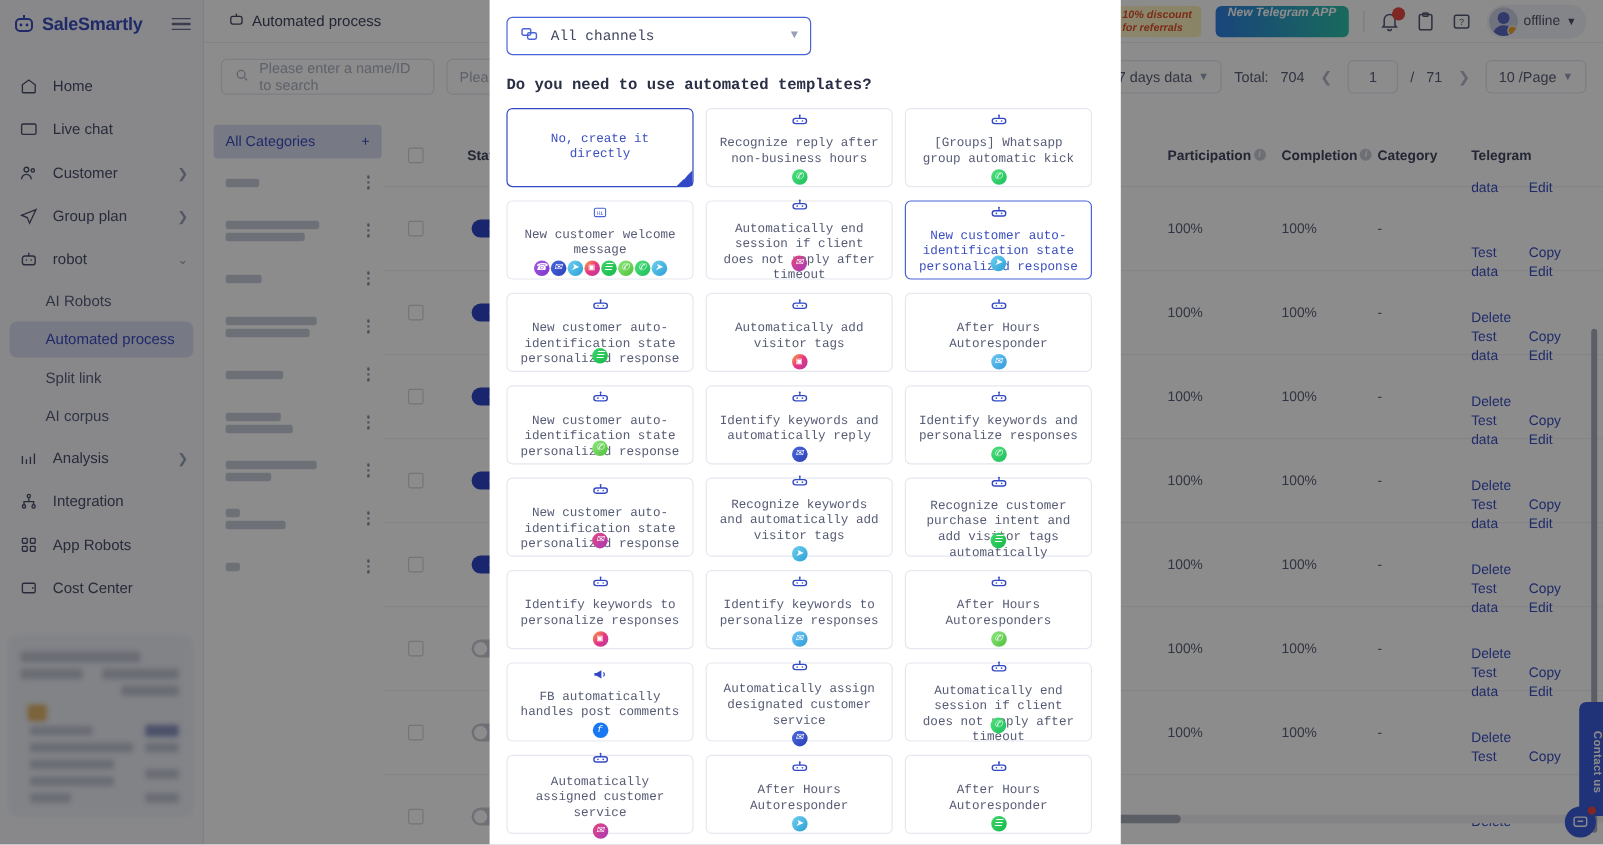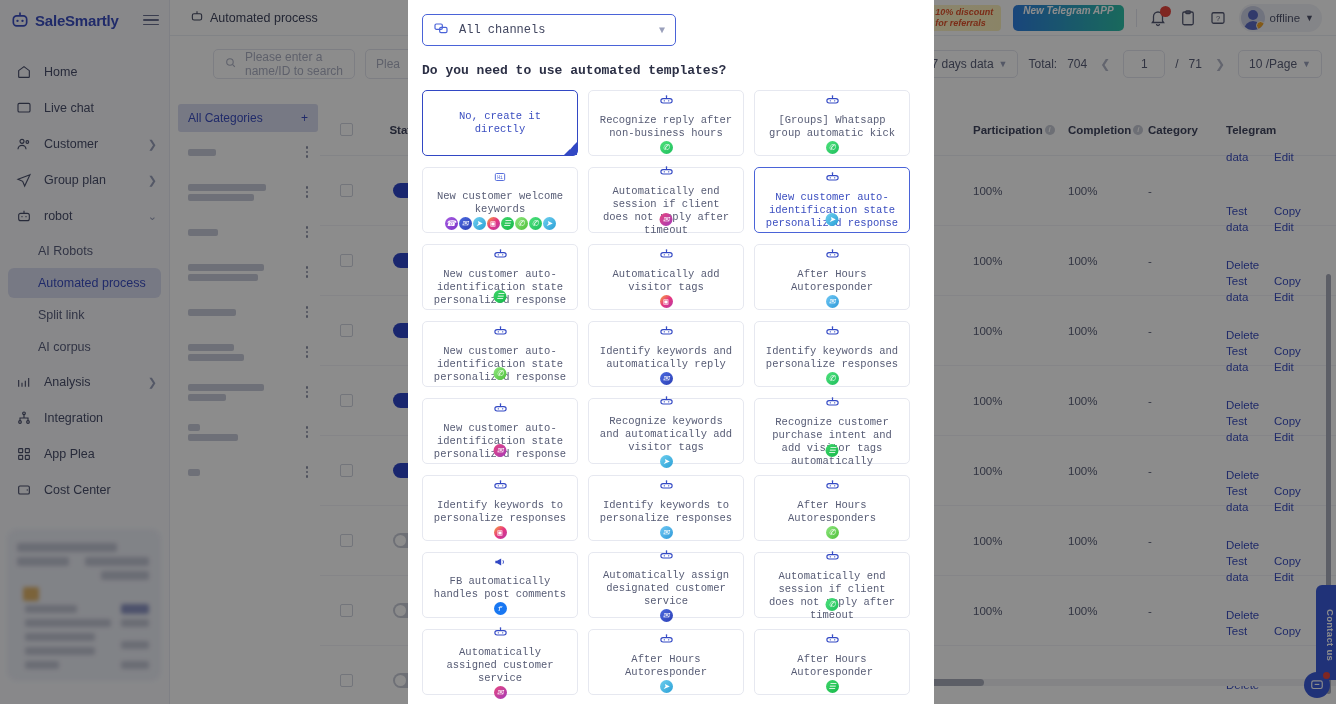--- a/index.html
+++ b/index.html
@@ -69,22 +69,22 @@
   .avatarwrap { display:flex; align-items:center; gap:5px; background:#f1f2f7; border-radius:14px; padding:2px 8px 2px 2px; cursor:pointer; }
   .avatar { position:relative; width:24px; height:24px; border-radius:50%; background:#cdd1e6; overflow:hidden; }
   .avatar .head { position:absolute; left:7px; top:4px; width:10px; height:10px; border-radius:50%; background:#5a6bc4; }
   .avatar .body { position:absolute; left:3px; top:15px; width:18px; height:12px; border-radius:9px 9px 0 0; background:#5a6bc4; }
   .avatar .st { position:absolute; right:0; bottom:0; width:9px; height:9px; border-radius:50%; background:#eea42c; border:1.5px solid #f1f2f7; }
   .offline { font-size:11.5px; color:#50556e; }
 
   
   .toolbar { position:absolute; left:170px; top:36px; right:0; height:56px; background:#fff; display:flex; align-items:center; padding:0 14px; }
   .search {
-    display:flex; align-items:center; gap:8px; width:142px; height:30px;
-    border:1px solid #e4e6ef; border-radius:5px; padding:0 10px; font-size:12px; color:#adb1c4;margin-left:29px;
+    display:flex; align-items:center; gap:8px; width:178px; height:30px;
+    border:1px solid #e4e6ef; border-radius:5px; padding:0 10px; font-size:12px; color:#adb1c4;
   }
   .search2 { width:120px; margin-left:10px; }
   .tb-right { margin-left:auto; display:flex; align-items:center; gap:10px; font-size:12px; color:#5a5f78; }
   .pill { display:flex; align-items:center; gap:5px; height:28px; padding:0 10px; border:1px solid #e4e6ef; border-radius:5px; }
   .pnum { width:42px; height:28px; border:1px solid #e4e6ef; border-radius:5px; display:flex; align-items:center; justify-content:center; }
   .arrw { color:#b4b8c9; padding:0 3px; cursor:pointer; }
 
   
   .catpanel { position:absolute; left:178px; top:104px; width:140px; bottom:10px; }
   .cat-head { display:flex; align-items:center; justify-content:space-between; height:28px; padding:0 10px;
@@ -283,21 +283,21 @@
 
         <div class="nav-item">
           <span class="ico">
             <svg viewBox="0 0 24 24" width="16" height="16" fill="none" stroke="#4a4f6b" stroke-width="1.7">
                 <rect x="4" y="4" width="6" height="6" rx="1"></rect>
                 <rect x="14" y="4" width="6" height="6" rx="1"></rect>
                 <rect x="4" y="14" width="6" height="6" rx="1"></rect>
                 <rect x="14" y="14" width="6" height="6" rx="1"></rect>
               </svg>
           </span>
-          <span>App Plea</span>
+          <span>App Robots</span>
         </div>
 
         <div class="nav-item">
           <span class="ico">
             <svg viewBox="0 0 24 24" width="16" height="16" fill="none" stroke="#4a4f6b" stroke-width="1.7">
                 <rect x="4" y="6" width="16" height="12" rx="2"></rect>
                 <path d="M16 12h2"></path>
               </svg>
           </span>
           <span>Cost Center</span>
@@ -765,21 +765,21 @@
             <span class="c-title">[Groups] Whatsapp group automatic kick</span>
             <span class="c-chans">
               <i class="chipicon " style="background:linear-gradient(135deg,#4ee27b,#1ebe5d);color:#fff;font-size:8px;line-height:13px;text-align:center;">✆</i>
             </span>
           </div>
           <div class="card">
             <span class="c-robot"><svg viewBox="0 0 24 24" width="14" height="14" fill="none" stroke="#4a63d8" stroke-width="1.6">
                 <rect x="4" y="6" width="16" height="12" rx="2"></rect>
                 <text x="12" y="15" font-size="8" fill="#4a63d8" stroke="none" text-anchor="middle">Hi</text>
               </svg></span>
-            <span class="c-title">New customer welcome keywords</span>
+            <span class="c-title">New customer welcome message</span>
             <span class="c-chans">
               <i class="chipicon " style="background:linear-gradient(135deg,#a55ce0,#7b34c9);color:#fff;font-size:8px;line-height:13px;text-align:center;">☎</i>
               <i class="chipicon " style="background:linear-gradient(135deg,#4b6ae0,#2c3fb5);color:#fff;font-size:8px;line-height:13px;text-align:center;">✉</i>
               <i class="chipicon " style="background:linear-gradient(135deg,#6fd0ef,#2a9fd6);color:#fff;font-size:8px;line-height:13px;text-align:center;">➤</i>
               <i class="chipicon " style="background:linear-gradient(135deg,#f9a93c,#e6357f,#b63aa8);color:#fff;font-size:8px;line-height:13px;text-align:center;">▣</i>
               <i class="chipicon " style="background:linear-gradient(135deg,#3fd66a,#16b84a);color:#fff;font-size:8px;line-height:13px;text-align:center;">☰</i>
               <i class="chipicon " style="background:linear-gradient(135deg,#8fe87f,#4fbf3a);color:#fff;font-size:8px;line-height:13px;text-align:center;">✆</i>
               <i class="chipicon " style="background:linear-gradient(135deg,#4ee27b,#1ebe5d);color:#fff;font-size:8px;line-height:13px;text-align:center;">✆</i>
               <i class="chipicon " style="background:linear-gradient(135deg,#6fd0ef,#2a9fd6);color:#fff;font-size:8px;line-height:13px;text-align:center;">➤</i>
             </span>

